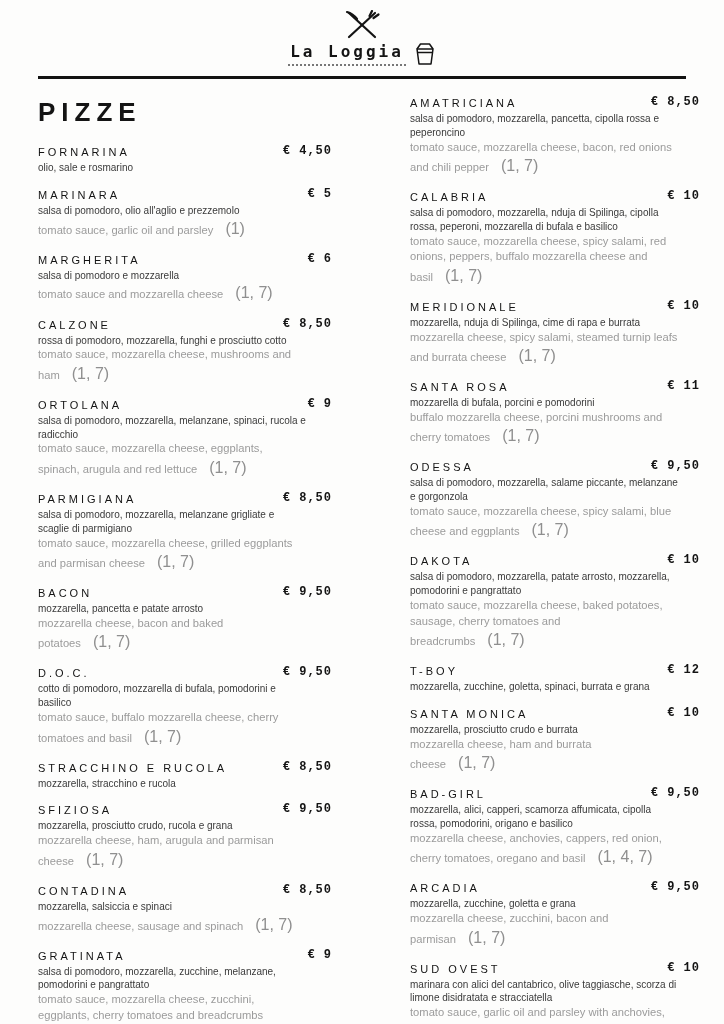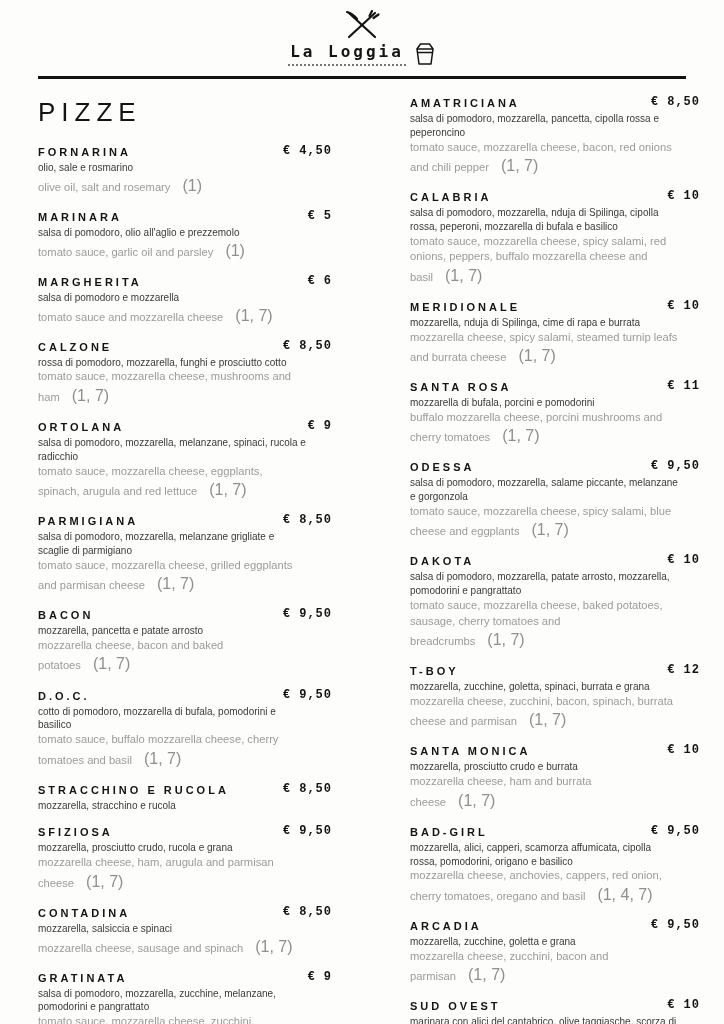--- a/index.html
+++ b/index.html
@@ -44,36 +44,36 @@
     flex: 1;
     display: flex;
     padding: 0 24px 0 38px;
     gap: 78px;
   }
   .col-left  { width: 294px; flex: 0 0 294px; }
   .col-right { width: 290px; flex: 0 0 290px; }
 
   .section-title {
     font-size: 26px;
-    font-weight: 400;
+    font-weight: 700;
     letter-spacing: 6px;
     margin: 2px 0 16px 0;
   }
 
   
   .item { margin-bottom: 12px; }
   .item-head {
     display: flex;
     justify-content: space-between;
     align-items: flex-start;
     margin-bottom: 3px;
   }
   .item-name {
     font-size: 11px;
-    font-weight: 700;
+    font-weight: 400;
     letter-spacing: 3px;
     padding-top: 2px;
   }
   .item-price {
     font-size: 12px;
     font-weight: 700;
     letter-spacing: 1px;
     white-space: nowrap;
     padding-left: 8px;
     font-family: Liberation Mono, monospace;
@@ -128,23 +128,20 @@
   <div class="menu-columns">
     <div class="col-left">
       <h1 class="section-title">PIZZE</h1>
       <div id="left-items">
   <div class="item">
     <div class="item-head">
       <span class="item-name">FORNARINA</span>
       <span class="item-price">€ 4,50</span>
     </div>
     <div class="item-desc-it">olio, sale e rosmarino</div>
-    <div class="item-desc-en-row">
-      <span class="item-desc-en">olive oil, salt and rosemary</span><span class="item-allergens">(1)</span>
-    </div>
   </div>
 
   <div class="item">
     <div class="item-head">
       <span class="item-name">MARINARA</span>
       <span class="item-price">€ 5</span>
     </div>
     <div class="item-desc-it">salsa di pomodoro, olio all'aglio e prezzemolo</div>
     <div class="item-desc-en-row">
       <span class="item-desc-en">tomato sauce, garlic oil and parsley</span><span class="item-allergens">(1)</span>
@@ -327,23 +324,20 @@
       <span class="item-desc-en">tomato sauce, mozzarella cheese, baked potatoes, sausage, cherry tomatoes and breadcrumbs</span><span class="item-allergens">(1, 7)</span>
     </div>
   </div>
 
   <div class="item">
     <div class="item-head">
       <span class="item-name">T-BOY</span>
       <span class="item-price">€ 12</span>
     </div>
     <div class="item-desc-it">mozzarella, zucchine, goletta, spinaci, burrata e grana</div>
-    <div class="item-desc-en-row">
-      <span class="item-desc-en">mozzarella cheese, zucchini, bacon, spinach, burrata cheese and parmisan</span><span class="item-allergens">(1, 7)</span>
-    </div>
   </div>
 
   <div class="item">
     <div class="item-head">
       <span class="item-name">SANTA MONICA</span>
       <span class="item-price">€ 10</span>
     </div>
     <div class="item-desc-it">mozzarella, prosciutto crudo e burrata</div>
     <div class="item-desc-en-row">
       <span class="item-desc-en">mozzarella cheese, ham and burrata cheese</span><span class="item-allergens">(1, 7)</span>

